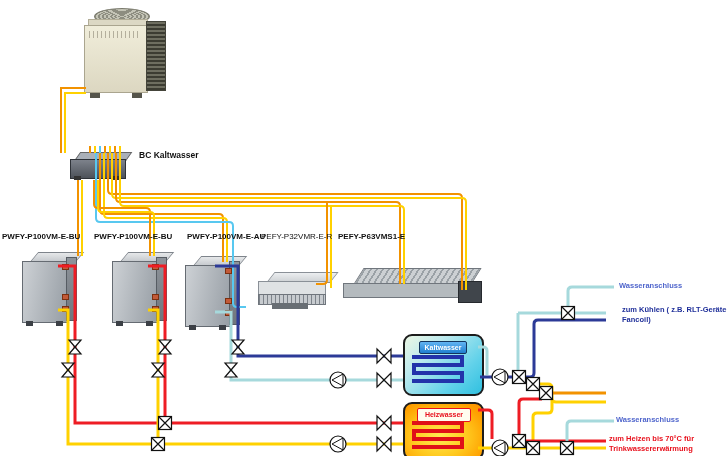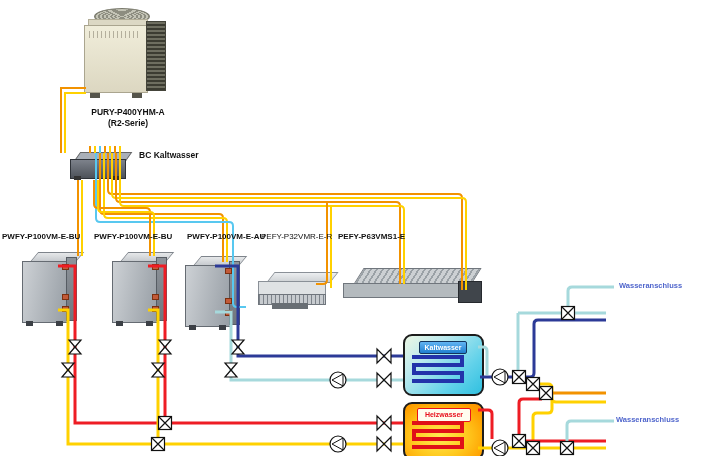--- a/index.html
+++ b/index.html
@@ -310,28 +310,32 @@
           <circle class="sym" r="8"></circle>
           <path d="M5,-6 L5,6 L-6,0 Z" fill="var(--pump-cold)" stroke="#111" stroke-width="1"></path>
         </g>
       <g transform="translate(500,448)">
           <circle class="sym" r="8"></circle>
           <path d="M5,-6 L5,6 L-6,0 Z" fill="var(--pump-hot)" stroke="#111" stroke-width="1"></path>
         </g>
     </g>
   </svg>
 
-  <div class="lbl sys-lbl" style="left:86px;top:107px;width:84px;text-align:center;line-height:11px;">
-    <div>PURY-P400YHM-A</div>
-    <div>(R2-Serie)</div>
-  </div>
   <div class="lbl sys-lbl" style="left:139px;top:150px;">BC Kaltwasser</div>
 
   <div class="lbl unit-lbl" style="left:2px;top:232px;">PWFY-P100VM-E-BU</div>
   <div class="lbl unit-lbl" style="left:94px;top:232px;">PWFY-P100VM-E-BU</div>
   <div class="lbl unit-lbl" style="left:187px;top:232px;">PWFY-P100VM-E-AU</div>
   <div class="lbl unit-lbl" style="left:261px;top:232px;font-weight:400;">PEFY-P32VMR-E-R</div>
   <div class="lbl unit-lbl" style="left:338px;top:232px;">PEFY-P63VMS1-E</div>
 
   <div class="lbl r-lbl c-blue" style="left:619px;top:281px;">Wasseranschluss</div>
+  <div class="lbl r-lbl c-navy" style="left:622px;top:305px;">
+    <div>zum Kühlen ( z.B. RLT-Geräte</div>
+    <div>Fancoil)</div>
+  </div>
   <div class="lbl r-lbl c-blue" style="left:616px;top:415px;">Wasseranschluss</div>
+  <div class="lbl r-lbl c-red" style="left:609px;top:434px;">
+    <div>zum Heizen bis 70°C für</div>
+    <div>Trinkwassererwärmung</div>
+  </div>
 
 </div>
 
 </body></html>

